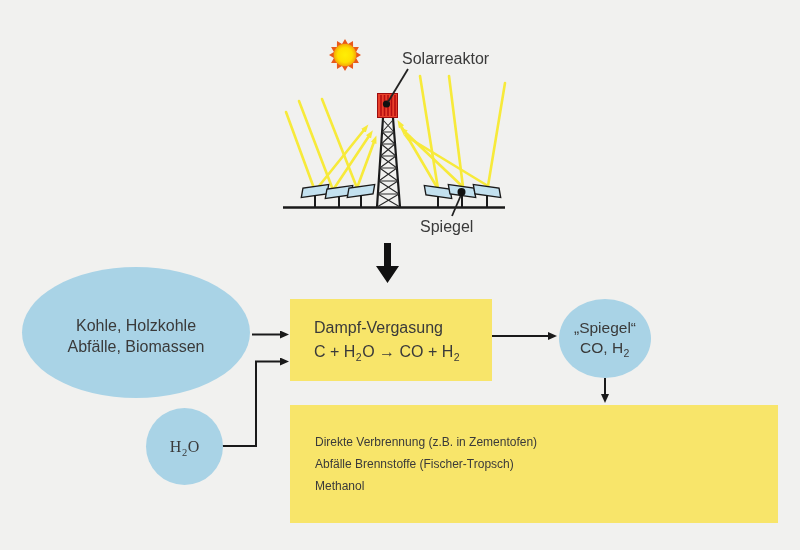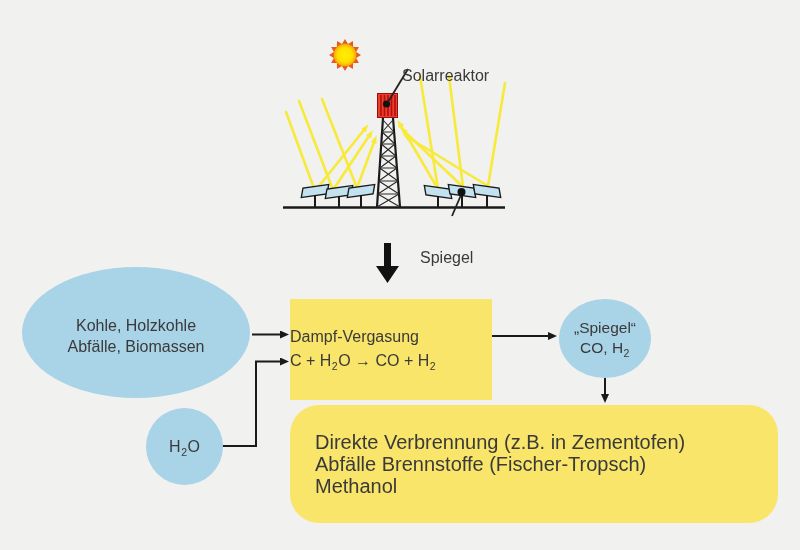--- a/index.html
+++ b/index.html
@@ -8,27 +8,27 @@
   #canvas {
     position:relative; width:800px; height:550px;
     background:var(--bg,#F1F1EF); color:var(--ink,#3A3A3A); overflow:hidden;
   }
   svg.scene { position:absolute; left:0; top:0; }
   .node { position:absolute; display:flex; flex-direction:column; align-items:center; justify-content:center; text-align:center; }
   .blue { background:var(--node-blue,#A9D3E6); }
   .yellow { background:var(--box-yellow,#F8E56A); }
   .ellipse { border-radius:50%; }
   #feedstock { left:22px; top:267px; width:228px; height:131px; font-size:16px; line-height:21px; padding-top:7px; }
-  #water { left:146px; top:408px; width:77px; height:77px; font-size:16px; }
-  #gasification { left:290px; top:299px; width:202px; height:101px; align-items:flex-start; font-size:16px; line-height:24px; text-align:right; }
+  #water { left:146px; top:408px; width:77px; height:77px; font-size:16px;font-family:Liberation Serif, serif; }
+  #gasification { left:290px; top:299px; width:202px; height:82px; align-items:flex-start; padding-left:24px; font-size:16px; line-height:24px; text-align:right; }
   #syngas { left:559px; top:299px; width:92px; height:79px; font-size:15.5px; line-height:20px; }
-  #products { left:290px; top:405px; width:488px; height:118px; align-items:flex-start; padding-left:25px; font-size:20px; line-height:22px; text-align:right;border-radius:29px; }
-  .ptr-label { position:absolute; font-size:16px; color:var(--ink,#3A3A3A); white-space:nowrap;margin-top:17px; }
+  #products { left:290px; top:405px; width:488px; height:118px; align-items:flex-start; padding-left:25px; font-size:12px; line-height:22px; text-align:right; }
+  .ptr-label { position:absolute; font-size:16px; color:var(--ink,#3A3A3A); white-space:nowrap; }
   #lbl-solarreaktor { left:402px; top:50px; }
-  #lbl-spiegel { left:420px; top:232px; }
+  #lbl-spiegel { left:420px; top:218px; }
   .sub { font-size:10.5px; position:relative; top:4px; margin:0 0.5px; }
   .ray { stroke:var(--ray-yellow,#F7EA3A); stroke-width:2.6; stroke-linecap:round; fill:none; }
   .mirror { fill:var(--mirror-blue,#C3E1EF); stroke:#1a1a1a; stroke-width:1.4; }
   .post { stroke:#1a1a1a; stroke-width:2; }
   .tower-rail { stroke:#1a1a1a; stroke-width:2.2; fill:none; }
   .tower-web { stroke:#2a2a2a; stroke-width:1.1; fill:none; }
   .connector { stroke:var(--line,#1A1A1A); stroke-width:2; fill:none; }
   .pointer { stroke:#222; stroke-width:1.8; fill:none; }
 </style>
 </head>

